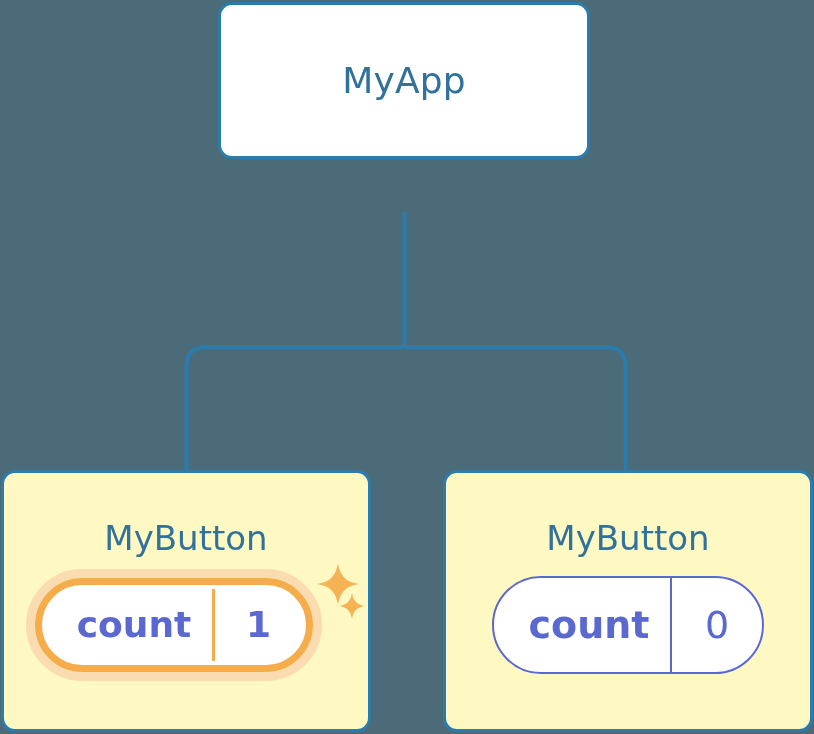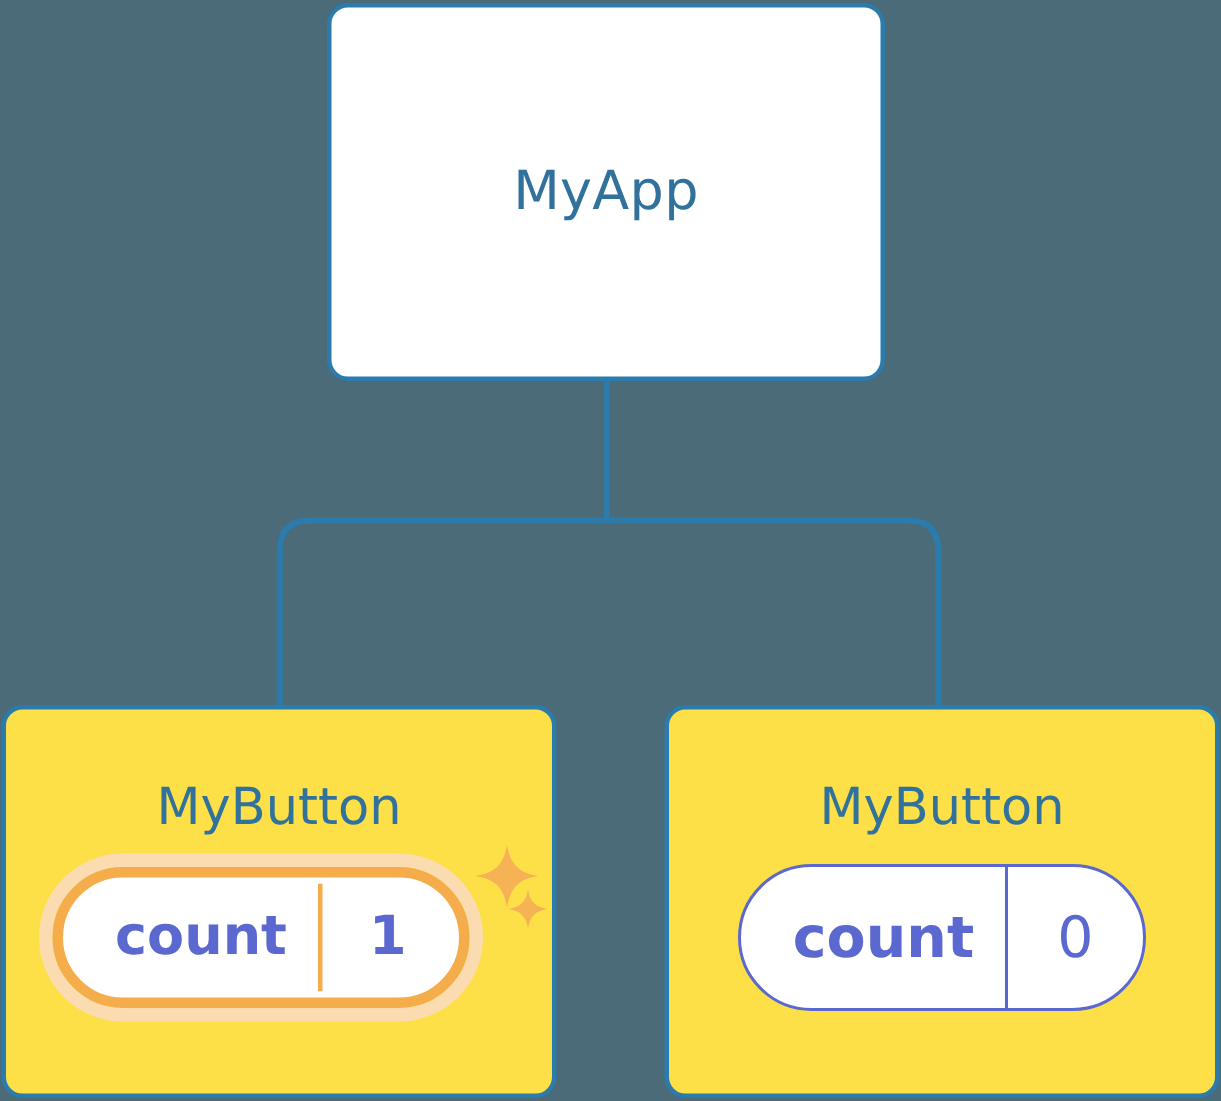--- a/index.html
+++ b/index.html
@@ -19,21 +19,21 @@
   #connectors {
     position:absolute; left:0; top:0;
     width:814px; height:734px;
     pointer-events:none;
   }
 
   
   .node-root {
     position:absolute;
     left:218px; top:2px;
-    width:372px; height:252px;
+    width:372px; height:157px;
     background:#ffffff;
     border:3px solid #2b7cad;
     border-radius:14px;
     display:flex;
     align-items:center;
     justify-content:center;
   }
   .node-title {
     font-size:36px;
     font-weight:400;
@@ -41,21 +41,21 @@
     letter-spacing:0.2px;
     line-height:1;
   }
 
   
   .node-card {
     position:absolute;
     top:470px;
     width:370px;
     height:262px;
-    background:#fde047;
+    background:#fef9c3;
     border:3px solid #2b7cad;
     border-radius:14px;
   }
   #card-left  { left:1px; }
   #card-right { left:443px; }
 
   .card-title {
     position:absolute;
     top:48px; left:0; right:0;
     text-align:center;

